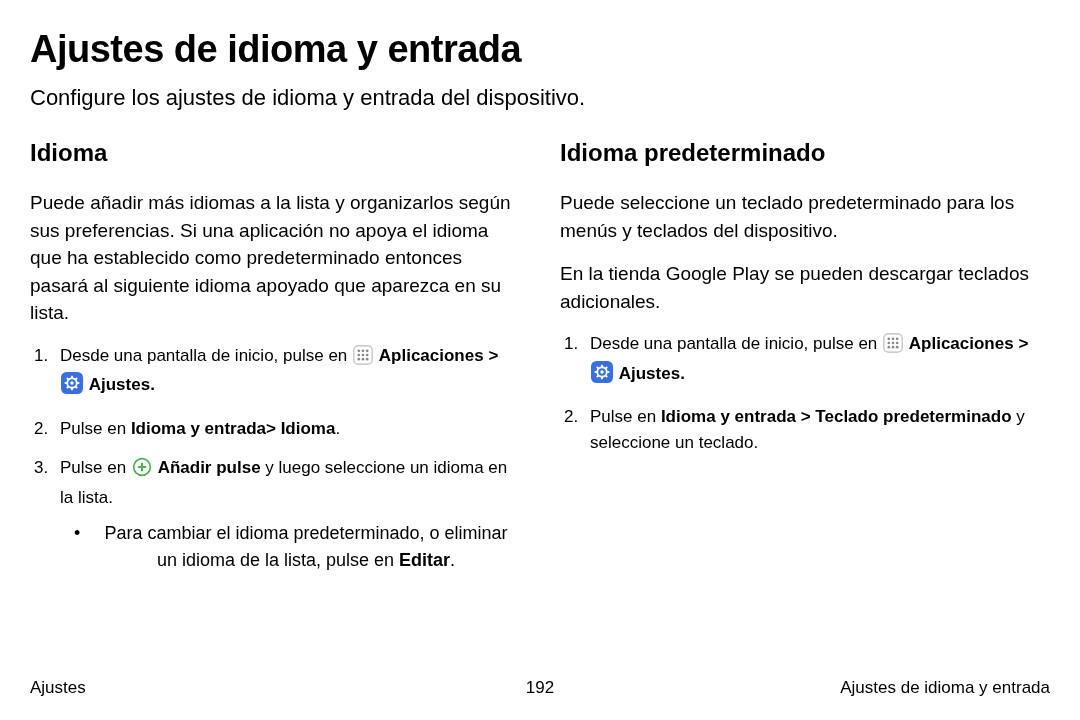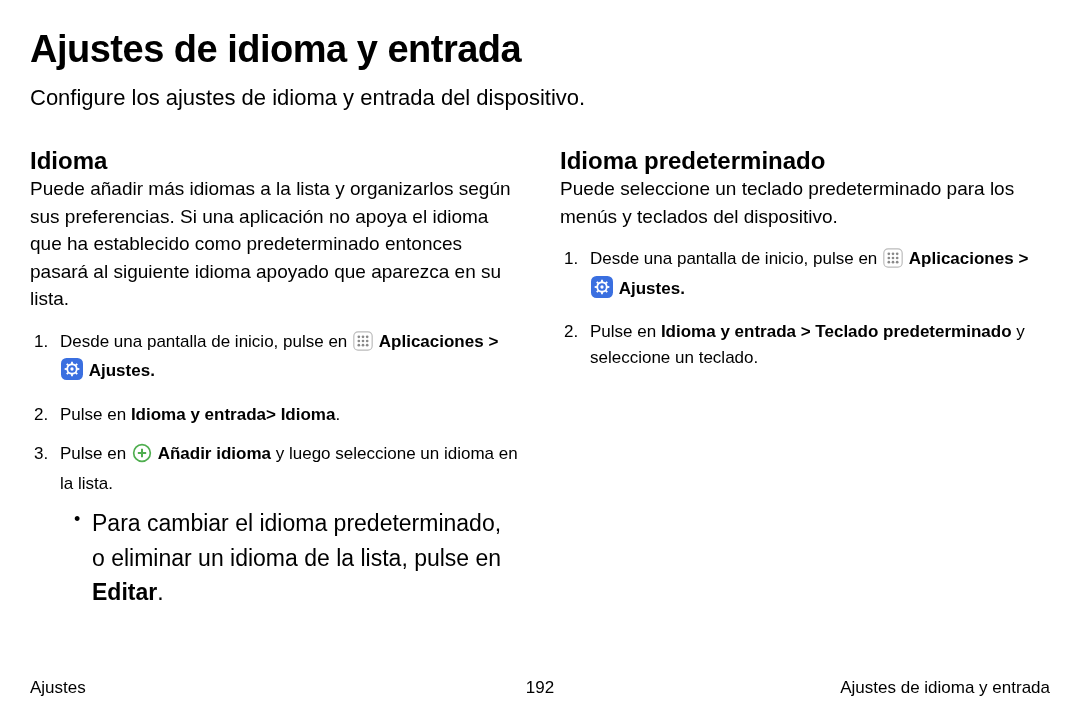--- a/index.html
+++ b/index.html
@@ -1,28 +1,28 @@
 <!DOCTYPE html>
 <html><head>
 <meta charset="utf-8">
 <style>
   * { box-sizing: border-box; margin: 0; padding: 0; }
   html, body { width: 1080px; height: 720px; background: #fff; font-family: Arial, Helvetica, sans-serif; color: #000; }
   .page { position: relative; width: 1080px; height: 720px; padding: 28px 30px 0 30px; }
   h1.title { font-size: 38px; font-weight: 800; letter-spacing: -0.5px; margin-bottom: 14px; }
-  p.subtitle { font-size: 22px; font-weight: 400; margin-bottom: 36px; }
+  p.subtitle { font-size: 22px; font-weight: 400; margin-bottom: 28px; }
   .columns { display: flex; gap: 40px; }
   .col { flex: 1; min-width: 0; }
-  h2.section { font-size: 24px; font-weight: 800; margin-bottom: 0; }
+  h2.section { font-size: 24px; font-weight: 800; margin-bottom: 22px; }
   p.body { font-size: 19px; line-height: 1.45; margin-bottom: 16px; }
   ol.steps { list-style: none; counter-reset: step; padding-left: 0; }
   ol.steps > li { counter-increment: step; position: relative; padding-left: 30px; font-size: 17px; line-height: 1.5; margin-bottom: 14px; }
   ol.steps > li::before { content: counter(step) "."; position: absolute; left: 4px; top: 0; }
   ul.sub { list-style: none; margin-top: 10px; padding-left: 14px; }
-  ul.sub > li { position: relative; padding-left: 18px; font-size: 23px; line-height: 1.5; }
+  ul.sub > li { position: relative; padding-left: 18px; font-size: 18px; line-height: 1.5; text-align: center; }
   ul.sub > li::before { content: "•"; position: absolute; left: 0; top: 0; font-size: 18px; }
   .b { font-weight: 700; }
   .inline-icon { display: inline-block; vertical-align: -4px; margin: 0 1px; }
   .apps-icon { width: 20px; height: 20px; }
   .gear-icon { width: 22px; height: 22px; }
   .plus-icon { width: 20px; height: 20px; }
   .footer { position: absolute; left: 30px; right: 30px; bottom: 22px; display: flex; justify-content: space-between; font-size: 17px; }
   .footer .center { position: absolute; left: 50%; transform: translateX(-50%); }
 </style>
 </head>
@@ -87,35 +87,36 @@
 
         <li>
           <span>Pulse en </span>
           <span class="inline-icon">
             <svg class="plus-icon" viewBox="0 0 24 24">
                 <circle cx="12" cy="12" r="10" fill="#fff" stroke="#4fae4f" stroke-width="2"></circle>
                 <line x1="12" y1="7" x2="12" y2="17" stroke="#4fae4f" stroke-width="2.4"></line>
                 <line x1="7" y1="12" x2="17" y2="12" stroke="#4fae4f" stroke-width="2.4"></line>
               </svg>
           </span>
-          <span class="b">Añadir idioma</span>
+          <span class="b">Añadir pulse</span>
           <span> y luego seleccione un idioma en la lista.</span>
           <ul class="sub">
             <li>
               <span>Para cambiar el idioma predeterminado, o eliminar un idioma de la lista, pulse en </span><span class="b">Editar</span><span>.</span>
             </li>
           </ul>
         </li>
 
       </ol>
     </div>
 
     <div class="col">
       <h2 class="section">Idioma predeterminado</h2>
       <p class="body">Puede seleccione un teclado predeterminado para los menús y teclados del dispositivo.</p>
+      <p class="body">En la tienda Google Play se pueden descargar teclados adicionales.</p>
 
       <ol class="steps">
 
         <li>
           <span>Desde una pantalla de inicio, pulse en </span>
           <span class="inline-icon">
             <svg class="apps-icon" viewBox="0 0 24 24">
                 <rect x="1" y="1" width="22" height="22" rx="5" fill="#fff" stroke="#bbb" stroke-width="1.4"></rect>
                 <g fill="#888">
                   <circle cx="7" cy="7" r="1.6"></circle>

